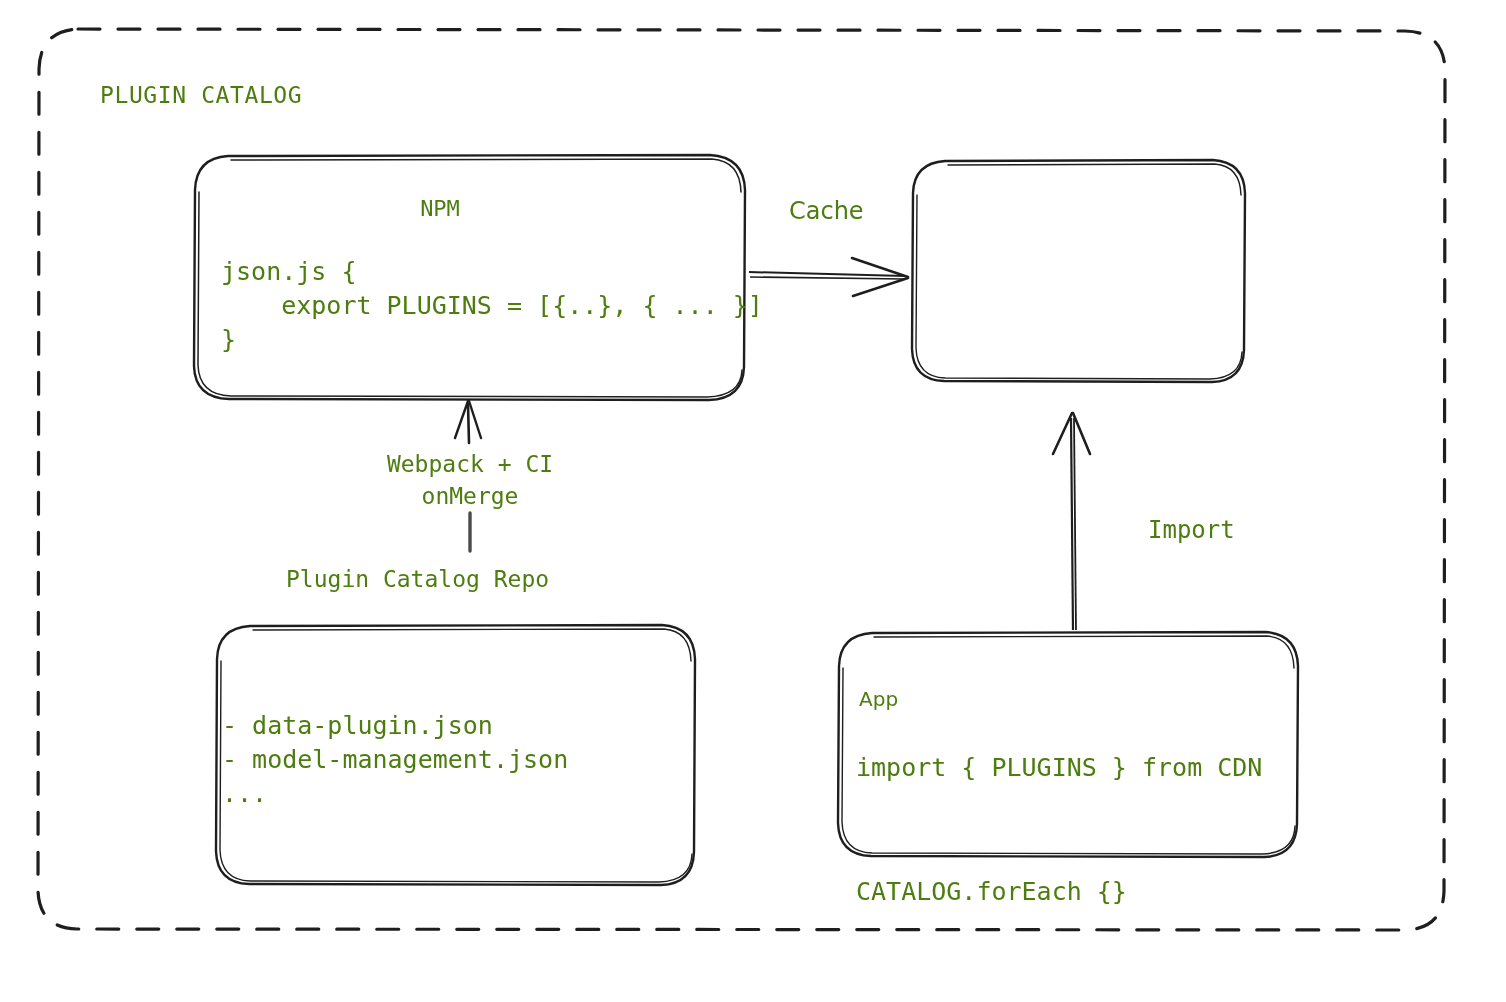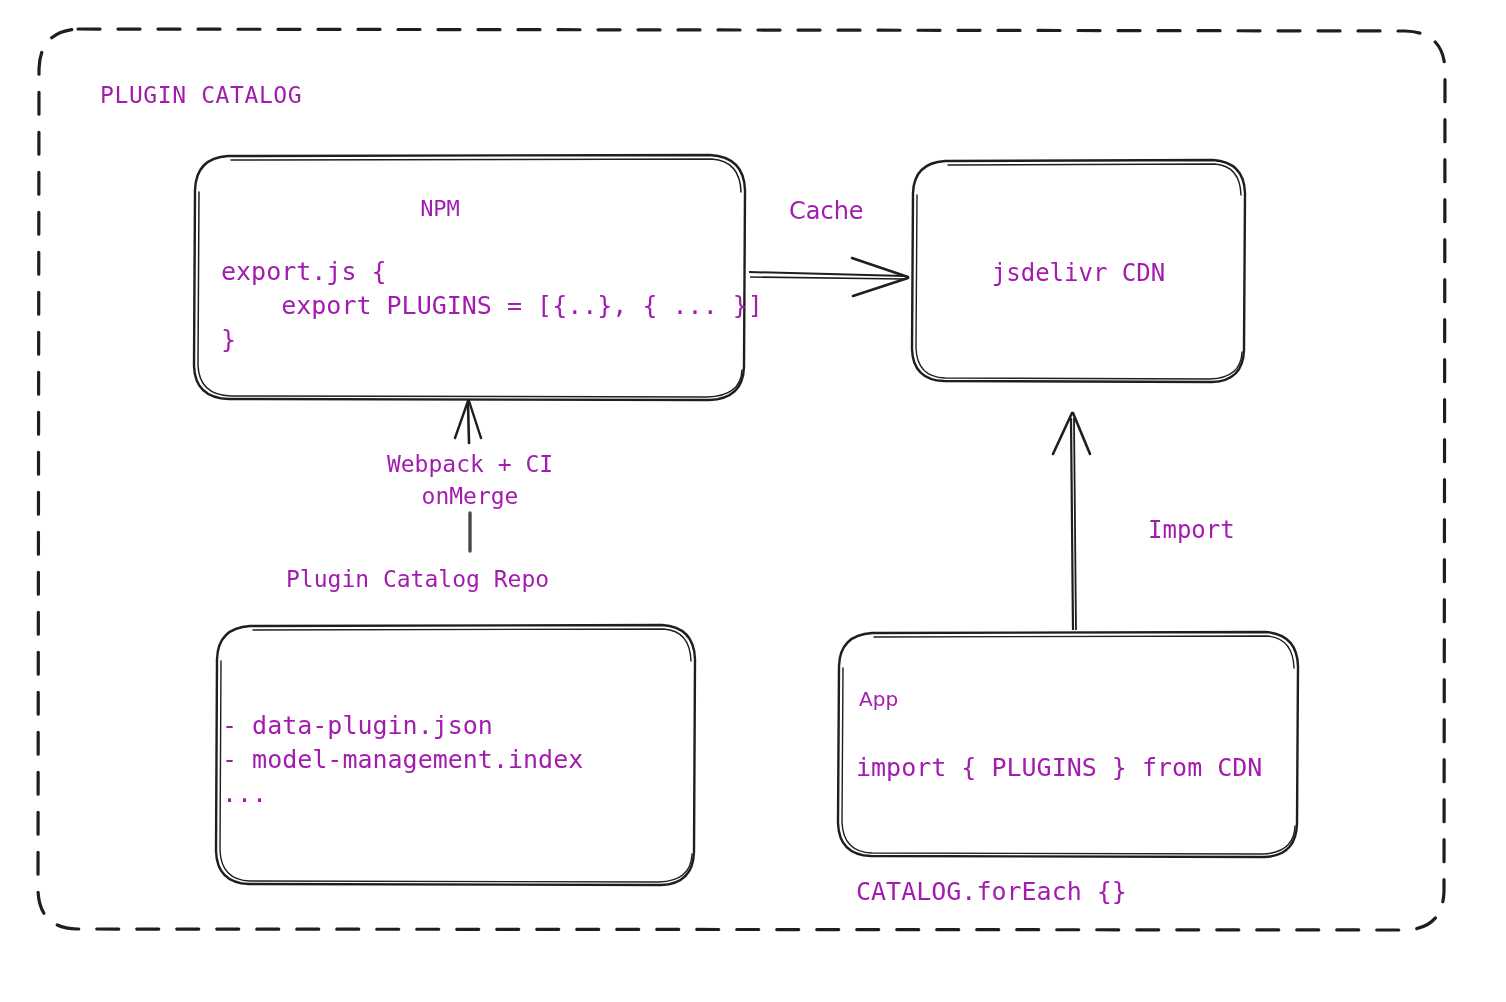--- a/index.html
+++ b/index.html
@@ -21,21 +21,21 @@
   #sketch-layer {
     position: absolute;
     left: 0;
     top: 0;
     width: 1506px;
     height: 1002px;
     pointer-events: none;
   }
   .txt {
     position: absolute;
-    color: #a21caf;
+    color: #4d7c0f;
     white-space: pre;
     line-height: 1.0;
   }
   .mono {
     font-family: "DejaVu Sans Mono", monospace;
   }
   .sans {
     font-family: "DejaVu Sans", sans-serif;
   }
 
@@ -181,35 +181,34 @@
       <path d="M 1076 630 L 1074 418" fill="none" stroke="#1e1e1e" stroke-width="1.8"></path>
       <path d="M 1053 454 L 1072 413" fill="none" stroke="#1e1e1e" stroke-width="2.6" stroke-linecap="round"></path>
       <path d="M 1090 454 L 1073 413" fill="none" stroke="#1e1e1e" stroke-width="2.6" stroke-linecap="round"></path>
     </g>
   </svg>
 
   <div class="txt mono" id="frame-title">PLUGIN CATALOG</div>
 
   <div class="txt mono" id="npm-title">NPM</div>
 
-  <div class="txt mono" id="npm-code">export.js {
+  <div class="txt mono" id="npm-code">json.js {
     export PLUGINS = [{..}, { ... }]
 }</div>
 
-  <div class="txt mono" id="cdn-title">jsdelivr CDN</div>
 
   <div class="txt sans" id="cache-label">Cache</div>
 
   <div class="txt mono" id="webpack-label">Webpack + CI
 onMerge</div>
 
   <div class="txt mono" id="repo-caption">Plugin Catalog Repo</div>
 
   <div class="txt mono" id="repo-list">- data-plugin.json
-- model-management.index
+- model-management.json
 ...</div>
 
   <div class="txt sans" id="app-title">App</div>
 
   <div class="txt mono" id="app-code">import { PLUGINS } from CDN
 
 CATALOG.forEach {}</div>
 
   <div class="txt mono" id="import-label">Import</div>
 

